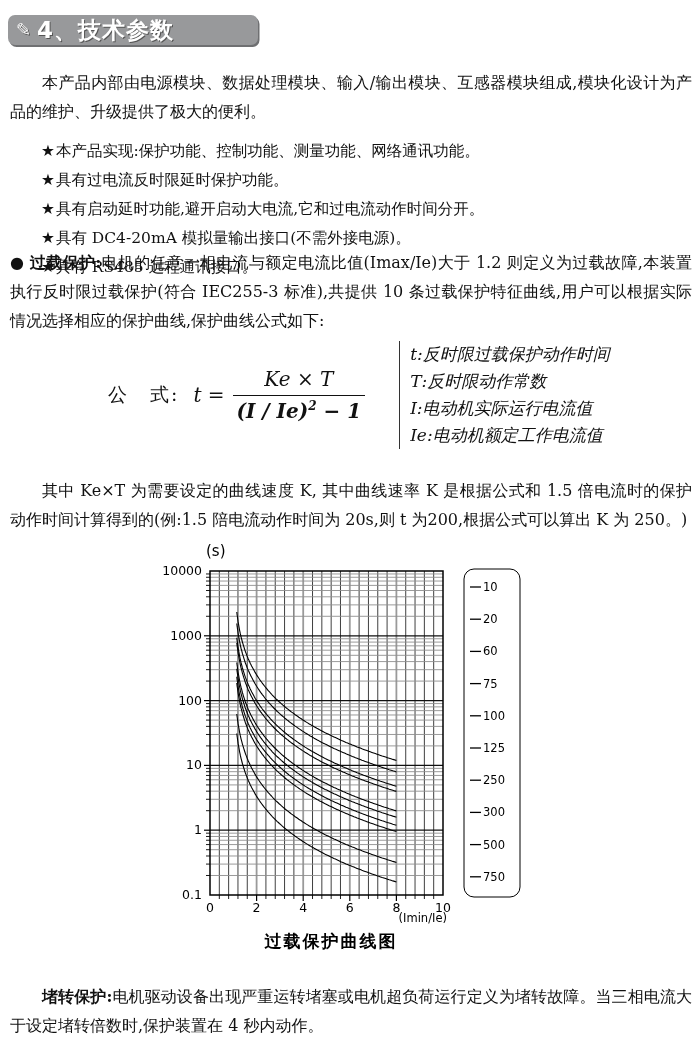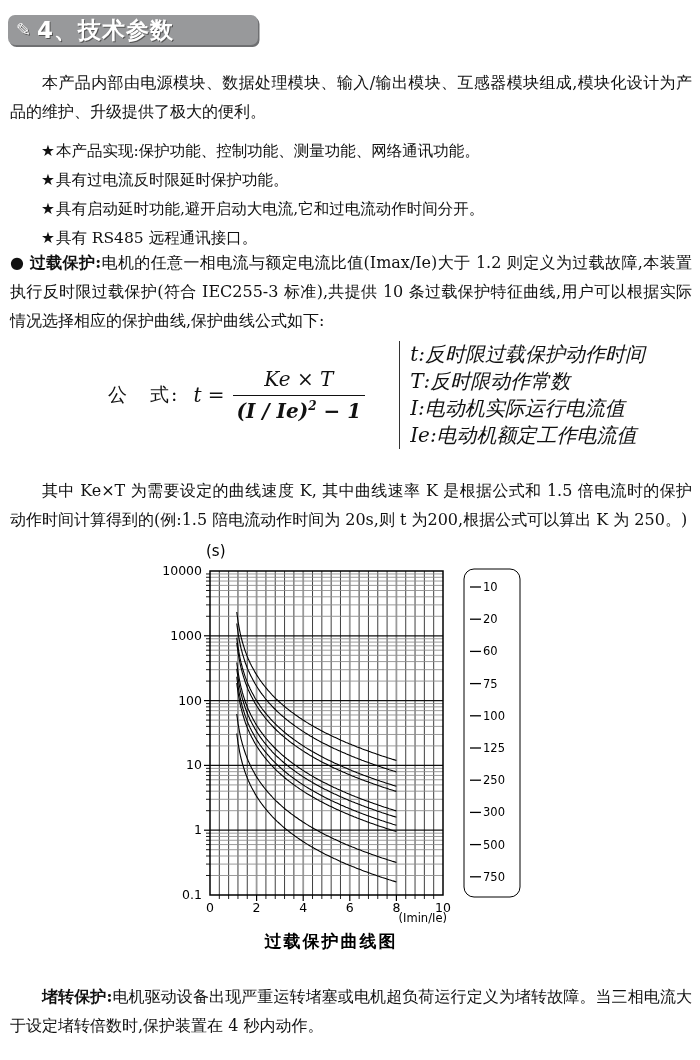--- a/index.html
+++ b/index.html
@@ -35,21 +35,21 @@
     display:flex;align-items:center;
   }
   .f-prefix{margin-left:108px;font-size:19px;letter-spacing:2px;font-weight:500;}
   .f-lhs{font-style:italic;font-size:20px;margin-left:14px;margin-right:8px;}
   .fraction{display:inline-block;text-align:center;font-style:italic;font-size:20px;vertical-align:middle;}
   .fraction .num{padding:0 10px 4px 10px;border-bottom:1.6px solid #111;}
   .fraction .den{padding:3px 4px 0 4px;font-weight:bold;}
   .fraction sup{font-size:12px;}
   .f-defs{
     margin-left:34px;border-left:1px solid #333;padding-left:10px;
-    font-size:20px;line-height:27px;
+    font-size:17px;line-height:27px;
   }
   .f-def .sym{font-style:italic;font-family:"DejaVu Serif",serif;}
   .f-def .desc{font-style:italic;}
   
   .chartwrap{position:absolute;left:0;top:533px;width:700px;height:432px;}
   svg text{font-family:"DejaVu Sans","Liberation Sans",sans-serif;}
   .stall{top:966px;}
 </style>
 </head>
 <body>
@@ -58,20 +58,21 @@
   <span class="icon">✎</span>
   <span class="title">4、技术参数</span>
 </div>
 
 <p class="para indent" style="top:52px">本产品内部由电源模块、数据处理模块、输入/输出模块、互感器模块组成,模块化设计为产品的维护、升级提供了极大的便利。</p>
 
 <div class="features">
   <div class="feature-line"><span class="star">★</span><span>本产品实现:保护功能、控制功能、测量功能、网络通讯功能。</span></div>
   <div class="feature-line"><span class="star">★</span><span>具有过电流反时限延时保护功能。</span></div>
   <div class="feature-line"><span class="star">★</span><span>具有启动延时功能,避开启动大电流,它和过电流动作时间分开。</span></div>
+  <div class="feature-line"><span class="star">★</span><span>具有 DC4-20mA 模拟量输出接口(不需外接电源)。</span></div>
   <div class="feature-line"><span class="star">★</span><span>具有 RS485 远程通讯接口。</span></div>
 </div>
 
 <p class="para" style="top:232px"><span>●</span> <span class="blab">过载保护:</span><span>电机的任意一相电流与额定电流比值(Imax/Ie)大于 1.2 则定义为过载故障,本装置执行反时限过载保护(符合 IEC255-3 标准),共提供 10 条过载保护特征曲线,用户可以根据实际情况选择相应的保护曲线,保护曲线公式如下:</span></p>
 
 <div class="formula">
   <span class="f-prefix">公　式:</span>
   <span class="f-lhs">t =</span>
   <span class="fraction">
     <span class="num" style="display:block">Ke × T</span>

